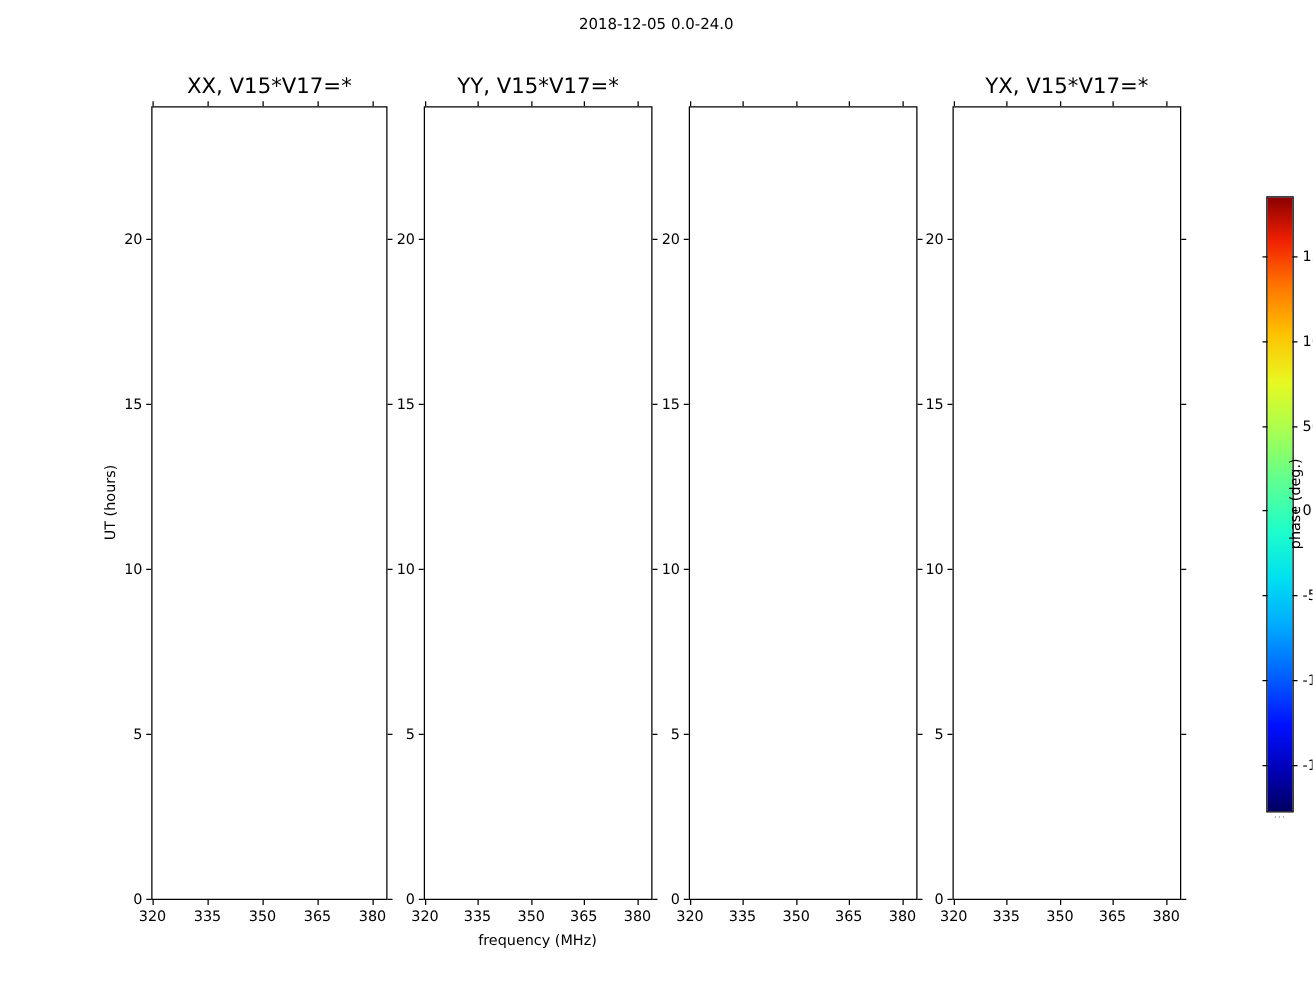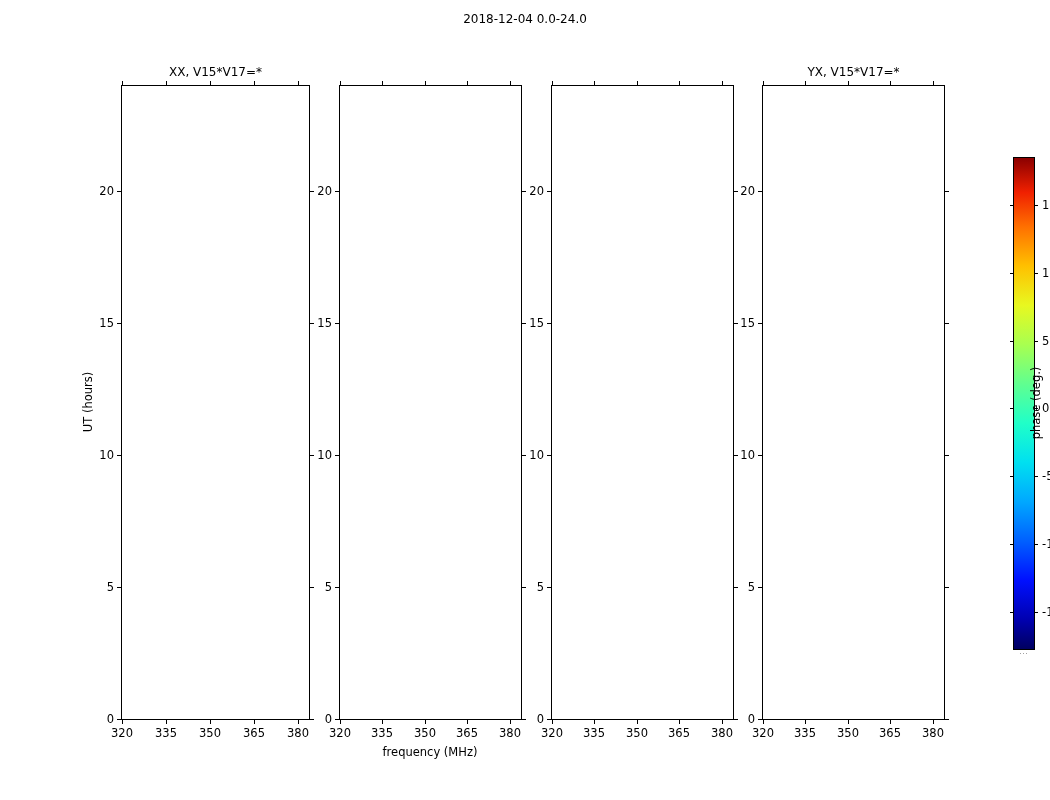--- a/index.html
+++ b/index.html
@@ -34,21 +34,21 @@
     position: absolute;
     top: 85px;
     height: 635px;
   }
   .panel-title {
     position: absolute;
     bottom: 100%;
     left: 0;
     width: 100%;
     text-align: center;
-    font-size: 12px;
+    font-size: 17px;
     padding-bottom: 6px;
     color: #000000;
     white-space: nowrap;
   }
   .axes-frame {
     position: absolute;
     left: 0; top: 0;
     width: 100%;
     height: 100%;
     border: 1px solid #000000;
@@ -189,21 +189,21 @@
     text-align: center;
     line-height: 7px;
     letter-spacing: 1px;
   }
 </style>
 </head>
 <body>
 
 <div class="figure">
 
-  <div class="suptitle">2018-12-04 0.0-24.0</div>
+  <div class="suptitle">2018-12-05 0.0-24.0</div>
 
   <div class="panel" style="left:121px; width:189px;">
     <div class="panel-title">XX, V15*V17=*</div>
     <div class="axes-frame"></div>
 
     <div class="tick-y" style="top:634px;"></div>
     <div class="tick-y-r" style="top:634px;"></div>
     <div class="tick-y-label" style="top:634px;">0</div>
     <div class="tick-y" style="top:502px;"></div>
     <div class="tick-y-r" style="top:502px;"></div>
@@ -229,20 +229,21 @@
     <div class="tick-x-label" style="left:89px;">350</div>
     <div class="tick-x" style="left:133px;"></div>
     <div class="tick-x-t" style="left:133px;"></div>
     <div class="tick-x-label" style="left:133px;">365</div>
     <div class="tick-x" style="left:177px;"></div>
     <div class="tick-x-t" style="left:177px;"></div>
     <div class="tick-x-label" style="left:177px;">380</div>
   </div>
 
   <div class="panel" style="left:339px; width:183px;">
+    <div class="panel-title">YY, V15*V17=*</div>
     <div class="axes-frame"></div>
     <div class="tick-y" style="top:634px;"></div>
     <div class="tick-y-r" style="top:634px;"></div>
     <div class="tick-y-label" style="top:634px;">0</div>
     <div class="tick-y" style="top:502px;"></div>
     <div class="tick-y-r" style="top:502px;"></div>
     <div class="tick-y-label" style="top:502px;">5</div>
     <div class="tick-y" style="top:370px;"></div>
     <div class="tick-y-r" style="top:370px;"></div>
     <div class="tick-y-label" style="top:370px;">10</div>

